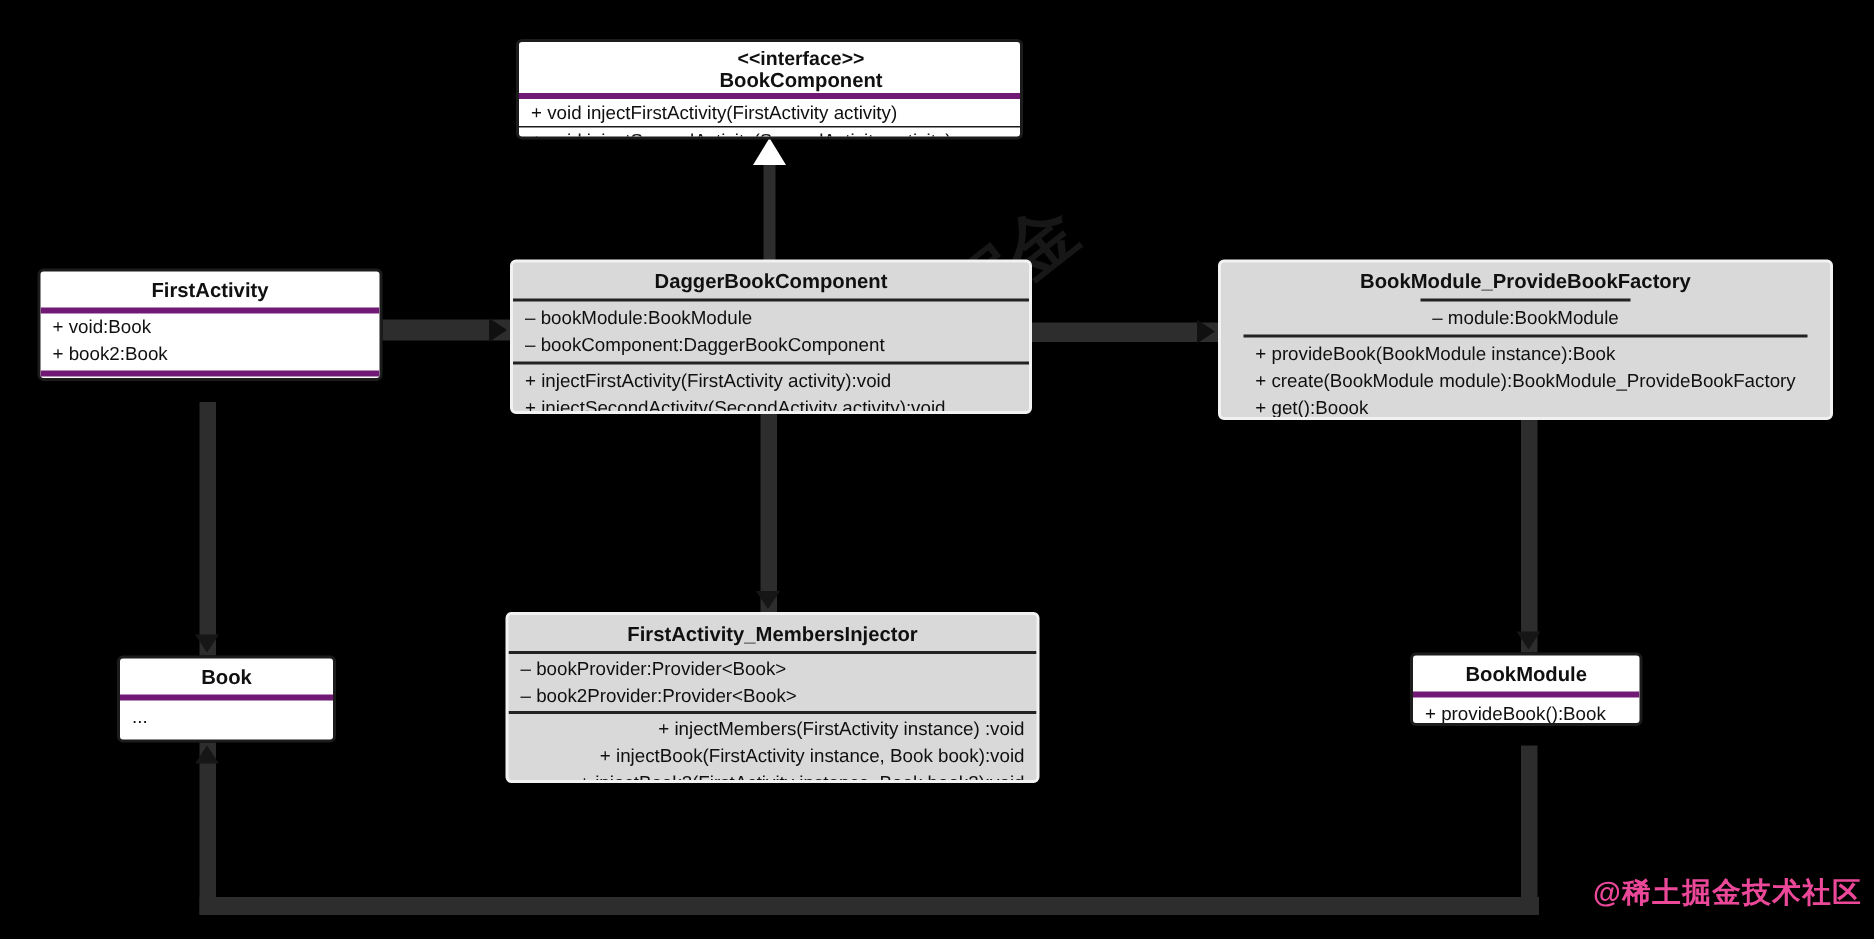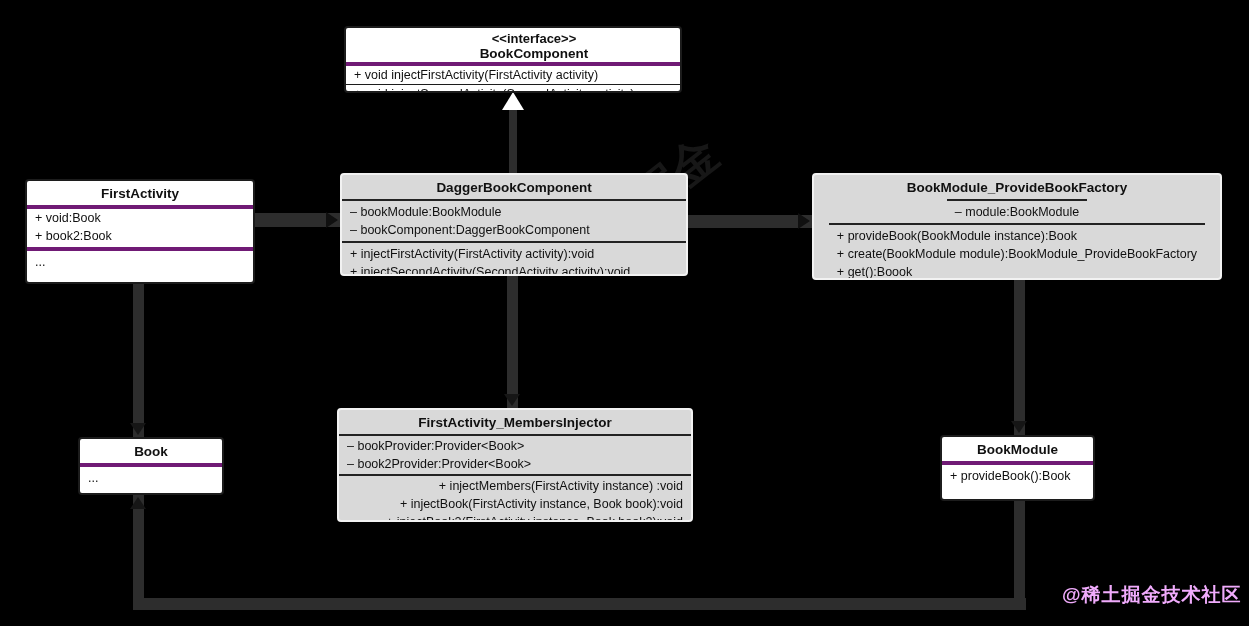--- a/index.html
+++ b/index.html
@@ -32,21 +32,21 @@
     padding:5px 4px 4px 4px;flex:0 0 auto;line-height:15px;
   }
   .uml-title .stereotype{font-weight:bold;font-size:13px;line-height:15px;}
   .compartment{border-top:4px solid #701a75;padding:2px 0;flex:0 0 auto;}
   .uml-box.gray .compartment{border-top:2px solid #222;}
   .member{font-size:12.5px;line-height:16px;padding:1px 8px;white-space:nowrap;}
   .member.midline{border-top:1.5px solid #1c1c1c;}
   
   .wm-corner{
     position:absolute;left:1062px;top:582px;
-    color:#f0abfc;font-size:19px;font-weight:bold;letter-spacing:1px;
+    color:#ec4899;font-size:19px;font-weight:bold;letter-spacing:1px;
   }
   .wm-diag{
     position:absolute;left:540px;top:150px;width:260px;
     color:rgba(140,140,140,0.16);font-size:46px;font-weight:bold;
     transform:rotate(-38deg);pointer-events:none;
   }
 </style>
 </head>
 <body>
 
@@ -81,21 +81,21 @@
     <div class="uml-title" style="padding:3px 4px 1px 4px;margin-left:42px;">
       <div class="stereotype">&lt;&lt;interface&gt;&gt;</div>
       <div>BookComponent</div>
     </div>
     <div class="compartment" style="padding:0;">
       <div class="member">+ void injectFirstActivity(FirstActivity activity)</div>
       <div class="member midline">+ void injectSecondActivity(SecondActivity activity)</div>
     </div>
   </div>
 
-  <div class="uml-box white" style="left:25px;top:179px;width:230px;height:105px;">
+  <div class="uml-box white" style="left:25px;top:179px;width:230px;height:75px;">
     <div class="uml-title">
       <div>FirstActivity</div>
     </div>
     <div class="compartment" style="padding:0 0 2px 0;">
       <div class="member">+ void:Book</div>
       <div class="member">+ book2:Book</div>
     </div>
     <div class="compartment">
       <div class="member">...</div>
     </div>
@@ -146,21 +146,21 @@
 
   <div class="uml-box white" style="left:78px;top:437px;width:146px;height:58px;">
     <div class="uml-title">
       <div>Book</div>
     </div>
     <div class="compartment">
       <div class="member">...</div>
     </div>
   </div>
 
-  <div class="uml-box white" style="left:940px;top:435px;width:155px;height:66px;">
+  <div class="uml-box white" style="left:940px;top:435px;width:155px;height:49px;">
     <div class="uml-title">
       <div>BookModule</div>
     </div>
     <div class="compartment">
       <div class="member">+ provideBook():Book</div>
     </div>
   </div>
 
   <div class="wm-corner">@稀土掘金技术社区</div>
 

